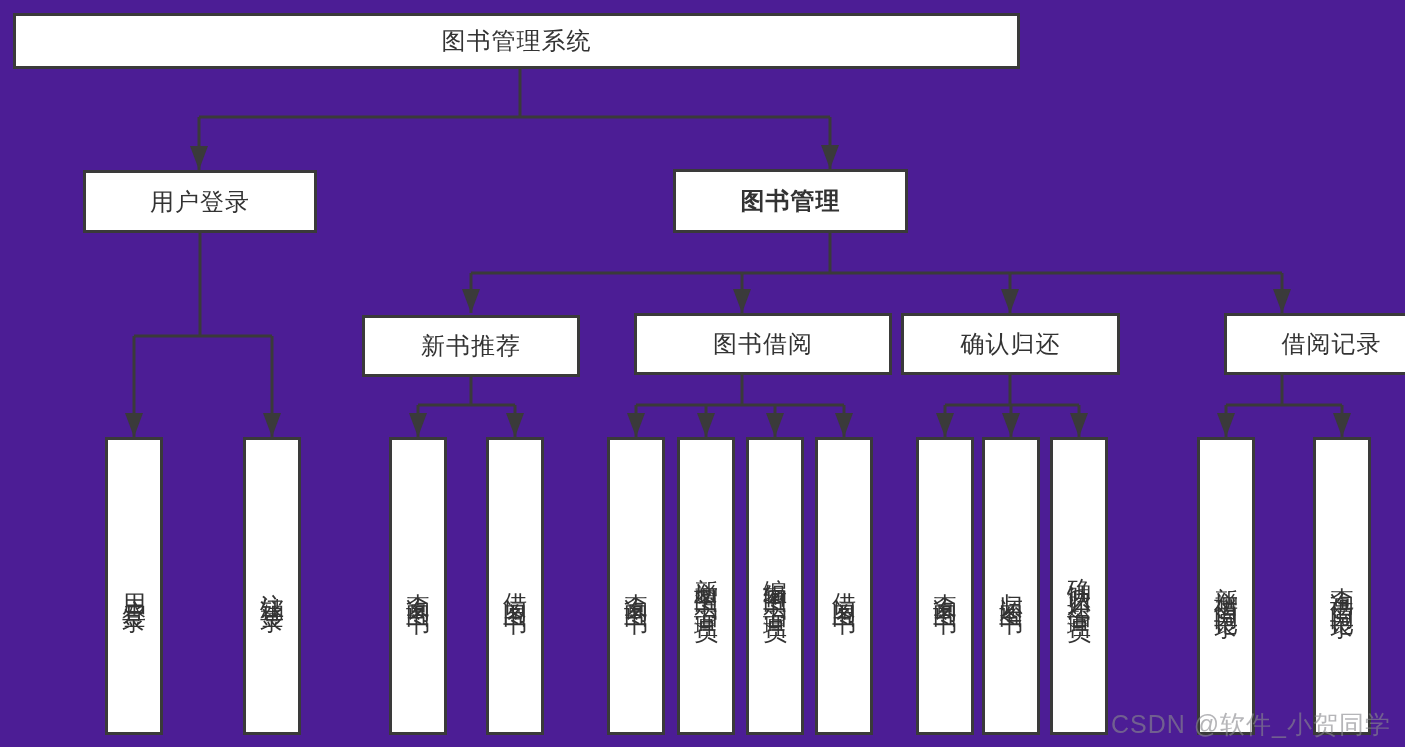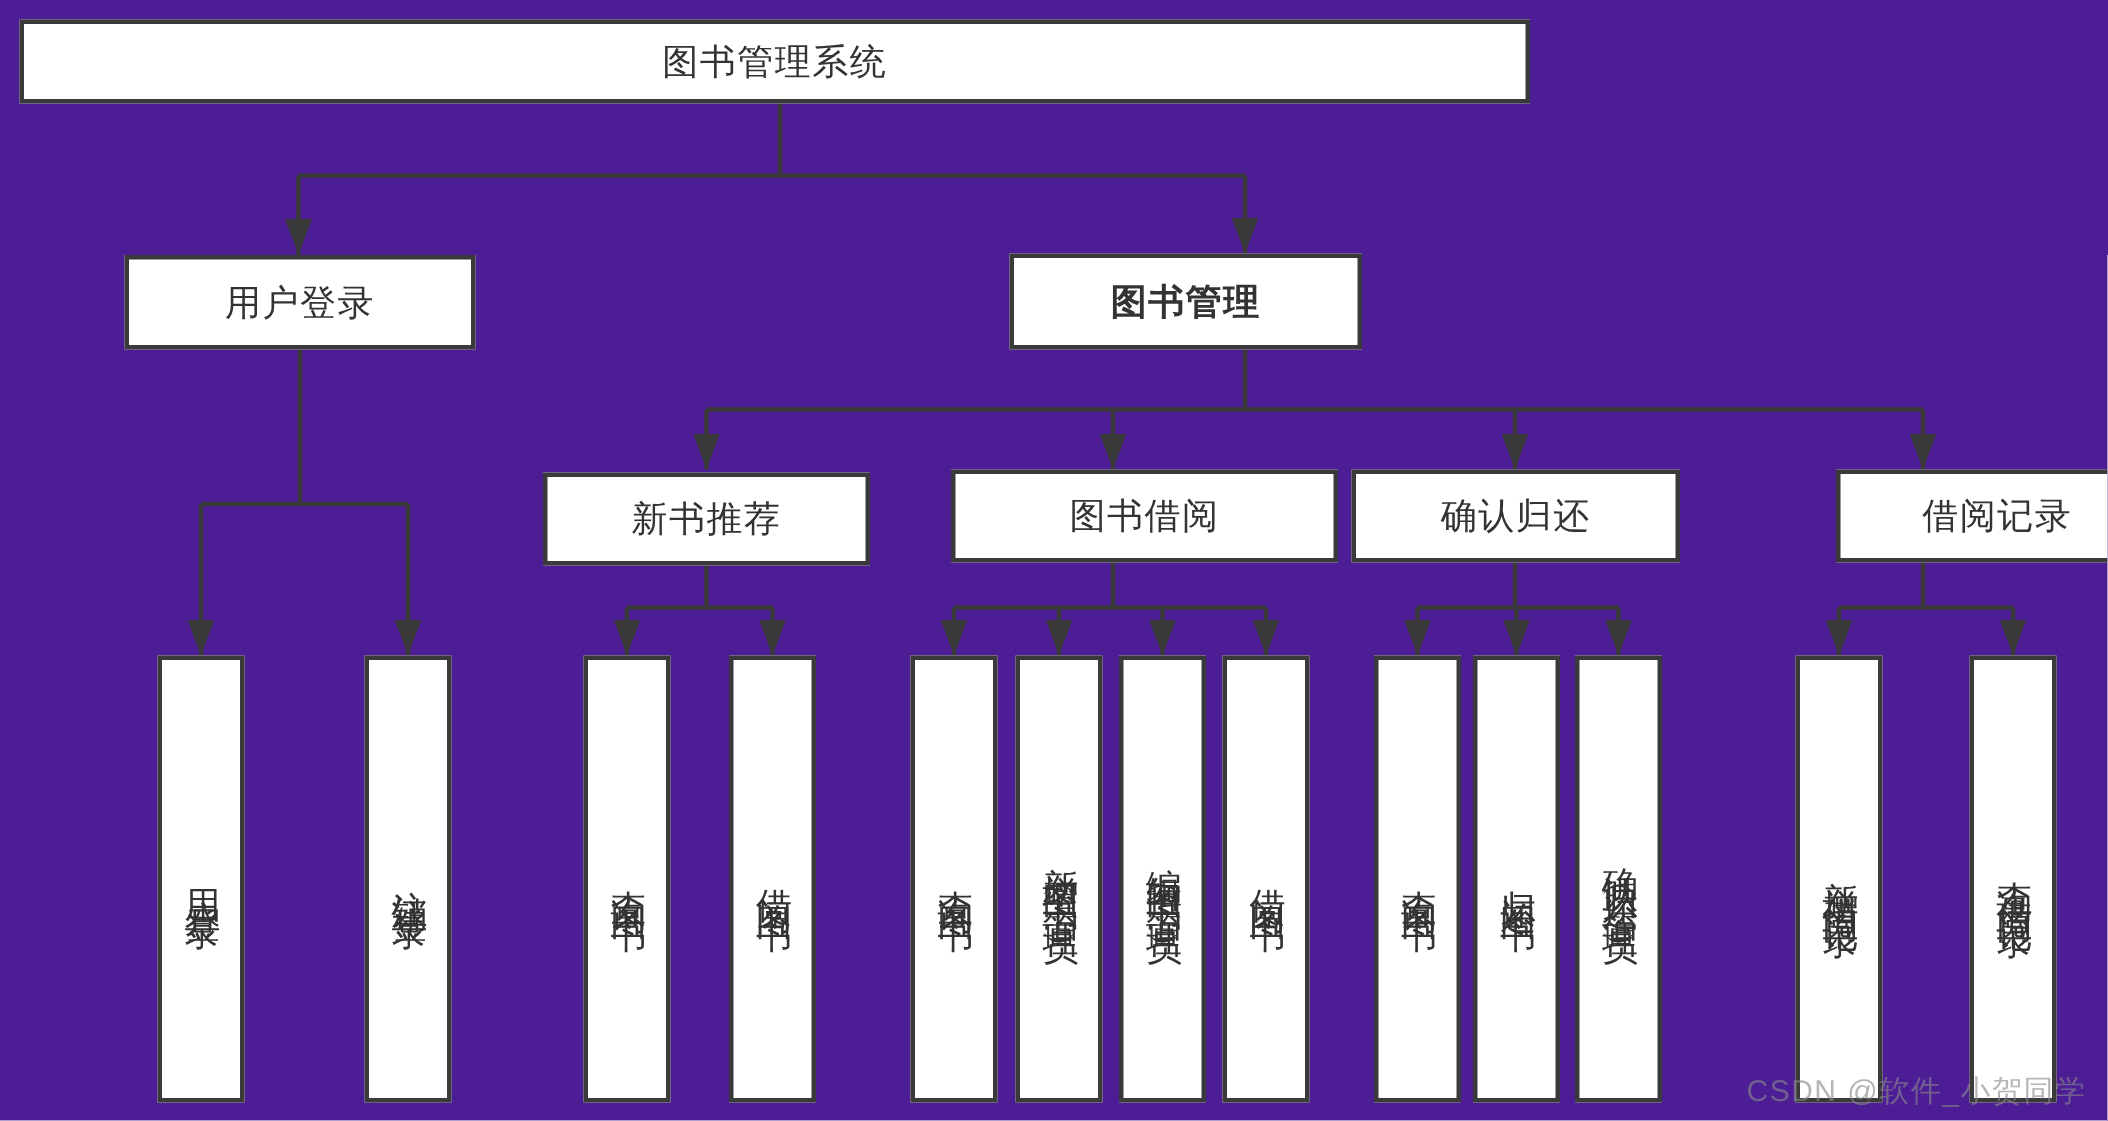--- a/index.html
+++ b/index.html
@@ -67,21 +67,21 @@
   .lf8  { left: 815px; }
   .lf9  { left: 916px; }
   .lf10 { left: 982px; }
   .lf11 { left: 1050px; }
   .lf12 { left: 1197px; }
   .lf13 { left: 1313px; }
   .watermark {
     position: absolute;
     right: 14px;
     bottom: 6px;
-    font-size: 20px;
+    font-size: 25px;
     color: rgba(136, 136, 140, 0.62);
     letter-spacing: 1px;
     white-space: nowrap;
   }
 </style>
 </head>
 <body>
 
 <div class="canvas">
 

